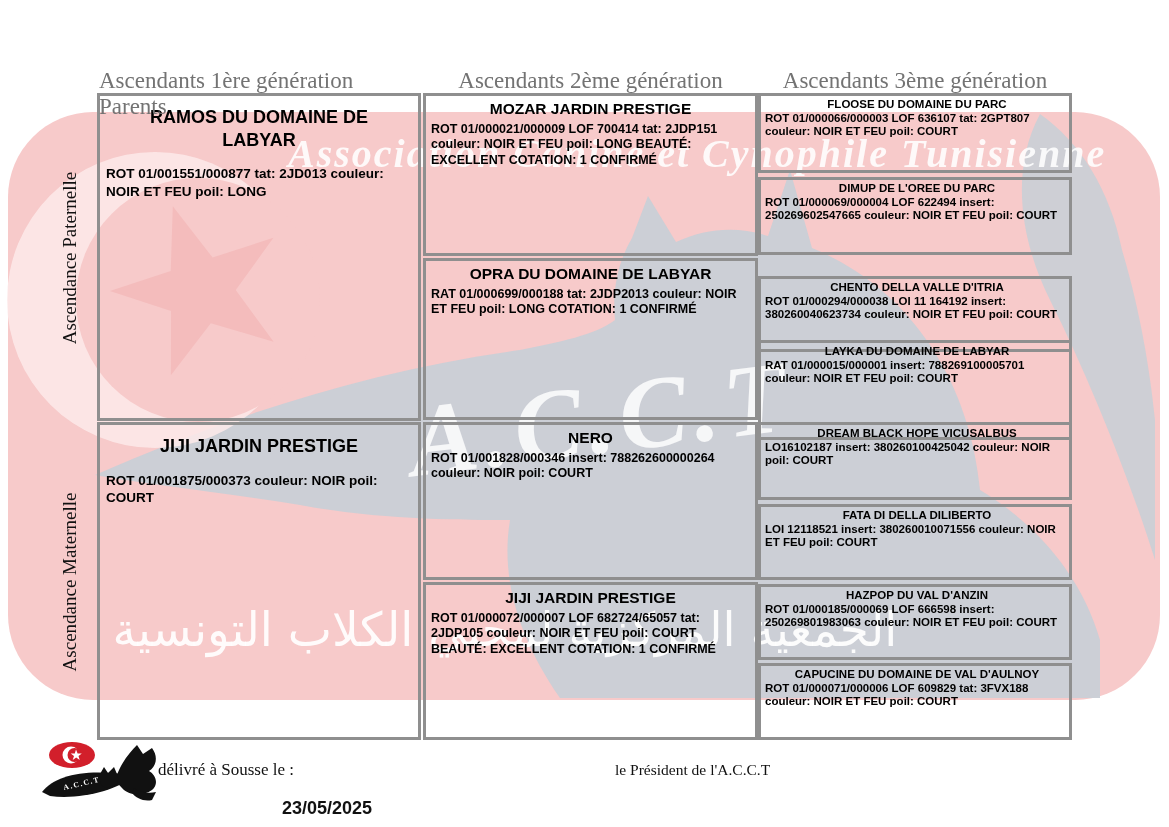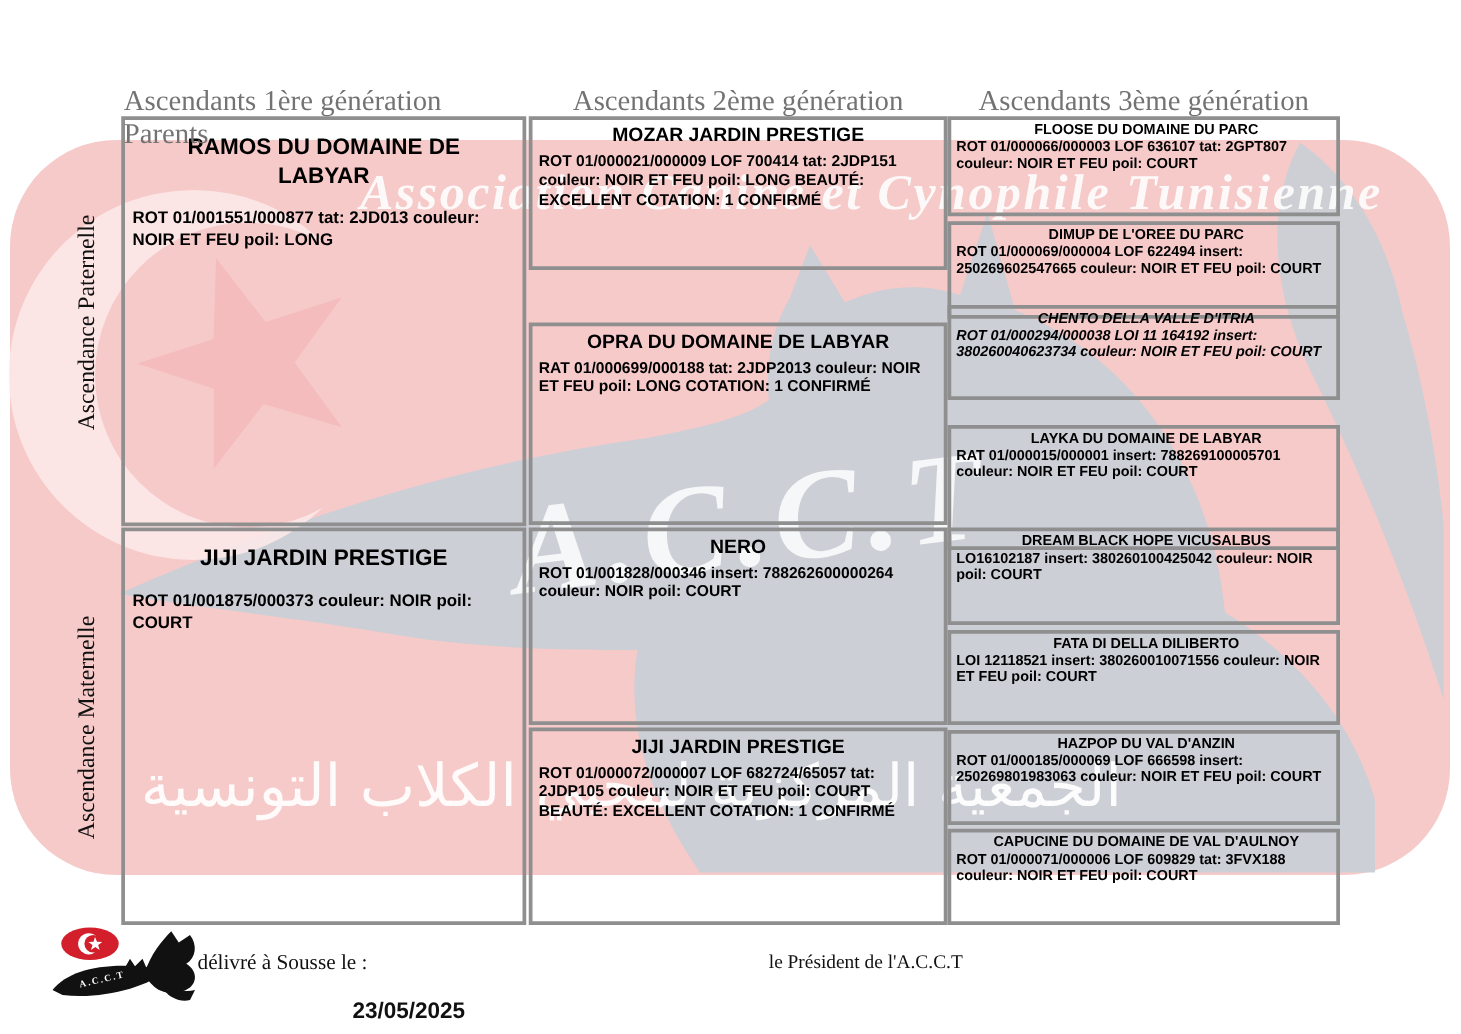--- a/index.html
+++ b/index.html
@@ -28,27 +28,27 @@
   .box .title{font-weight:bold;text-align:center;}
   .box .details{font-weight:bold;text-align:left;}
   .tier1 .title{font-size:18px;padding:10px 28px 0 28px;line-height:1.25;}
   .tier1 .details{font-size:13.5px;padding:14px 6px 0 6px;line-height:1.3;}
   .tier2 .title{font-size:15.5px;padding:4px 10px 0 10px;}
   .tier2 .details{font-size:12.5px;padding:4px 5px 0 5px;line-height:1.22;}
   .tier3 .title{font-size:11.5px;padding:2px 2px 0 6px;line-height:1.1;}
   .tier3 .details{font-size:11.5px;padding:1px 4px 0 4px;line-height:1.16;}
   .b-p1{left:97px;top:93px;width:324px;height:328px;}
   .b-p2{left:97px;top:422px;width:324px;height:318px;}
-  .b-g2-0{left:423px;top:93px;width:335px;height:123px;}
+  .b-g2-0{left:423px;top:93px;width:335px;height:163px;}
   .b-g2-1{left:423px;top:258px;width:335px;height:162px;}
   .b-g2-2{left:423px;top:422px;width:335px;height:158px;}
   .b-g2-3{left:423px;top:582px;width:335px;height:158px;}
   .b-g3-0{left:758px;top:93px;width:314px;height:80px;}
   .b-g3-1{left:758px;top:177px;width:314px;height:78px;}
-  .b-g3-2{left:758px;top:244px;width:314px;height:76px;font-style:italic;}
+  .b-g3-2{left:758px;top:276px;width:314px;height:76px;}
   .b-g3-3{left:758px;top:340px;width:314px;height:100px;}
   .b-g3-4{left:758px;top:422px;width:314px;height:78px;}
   .b-g3-5{left:758px;top:504px;width:314px;height:76px;}
   .b-g3-6{left:758px;top:584px;width:314px;height:76px;}
   .b-g3-7{left:758px;top:663px;width:314px;height:77px;}
   
   .footer-item{position:absolute;z-index:3;color:#111;}
   .f-logo{left:38px;top:740px;width:125px;height:72px;}
   .f-issued{left:158px;top:760px;font-family:"Liberation Serif",serif;font-size:17px;}
   .f-date{left:282px;top:762px;font-size:18px;font-weight:bold;margin-top:36px;}

